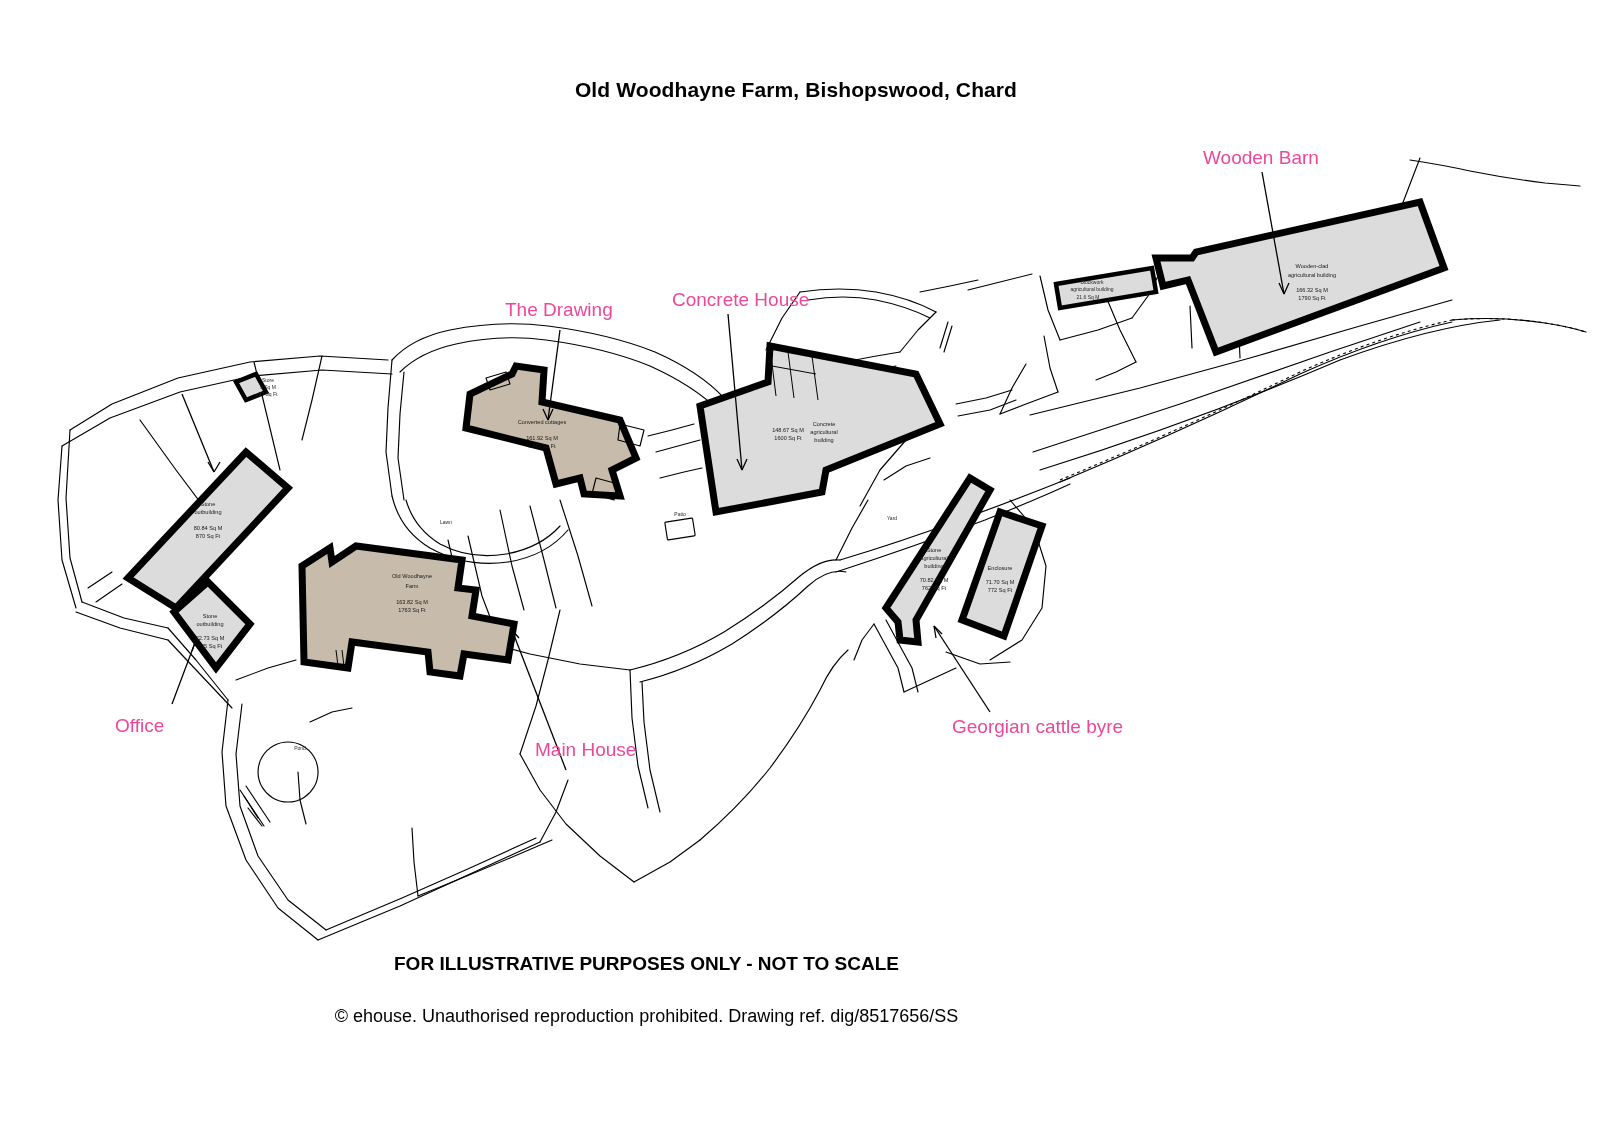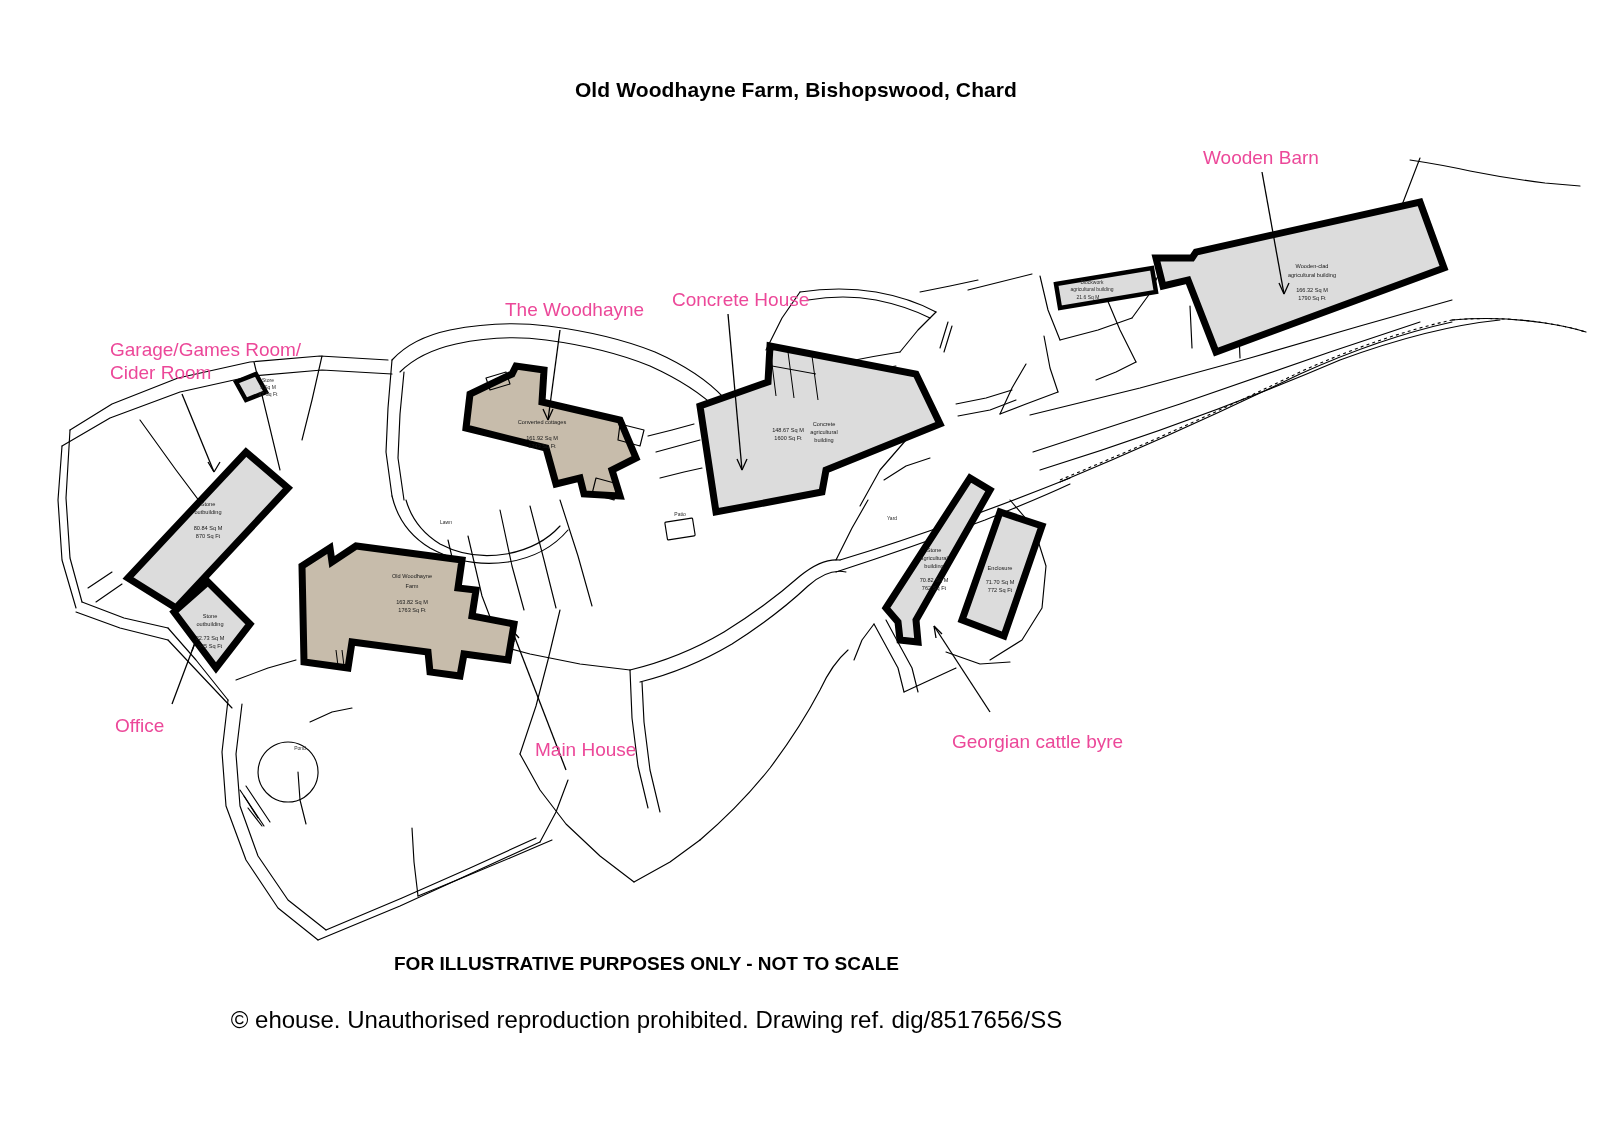--- a/index.html
+++ b/index.html
@@ -42,21 +42,21 @@
     font-size: 19px;
     font-weight: bold;
   }
   .footer-line2 {
     top: 980px;
     font-size: 18px;
     font-weight: normal;
   }
   .footer-line3 {
     top: 1006px;
-    font-size: 24px;
+    font-size: 18px;
     font-weight: normal;
   }
   svg.plan {
     position: absolute;
     top: 0;
     left: 0;
     width: 1600px;
     height: 1132px;
     display: block;
   }
@@ -327,31 +327,29 @@
       <path class="leader" d="M196,640 L192,651 M196,640 L200,650"></path>
 
       <path class="leader" d="M566,770 L512,630"></path>
       <path class="leader" d="M512,630 L514,642 M512,630 L519,638"></path>
 
       <path class="leader" d="M990,712 L934,626"></path>
       <path class="leader" d="M934,626 L936,638 M934,626 L942,634"></path>
     </g>
   </svg>
 
-  <div class="callout-label" style="left:110px; top:338px;">Garage/Games Room/
-Cider Room</div>
-
-  <div class="callout-label" style="left:505px; top:298px;">The Woodhayne</div>
+
+  <div class="callout-label" style="left:505px; top:298px;">The Drawing</div>
 
   <div class="callout-label" style="left:672px; top:288px;">Concrete House</div>
 
   <div class="callout-label" style="left:1203px; top:146px;">Wooden Barn</div>
 
   <div class="callout-label" style="left:115px; top:714px;">Office</div>
 
   <div class="callout-label" style="left:535px; top:738px;">Main House</div>
 
-  <div class="callout-label" style="left:952px; top:715px;margin-top:15px;">Georgian cattle byre</div>
+  <div class="callout-label" style="left:952px; top:715px;">Georgian cattle byre</div>
 
   <div class="footer footer-line1">FOR ILLUSTRATIVE PURPOSES ONLY - NOT TO SCALE</div>
   <div class="footer footer-line3">© ehouse. Unauthorised reproduction prohibited. Drawing ref. dig/8517656/SS</div>
 
 </div>
 
 </body></html>

